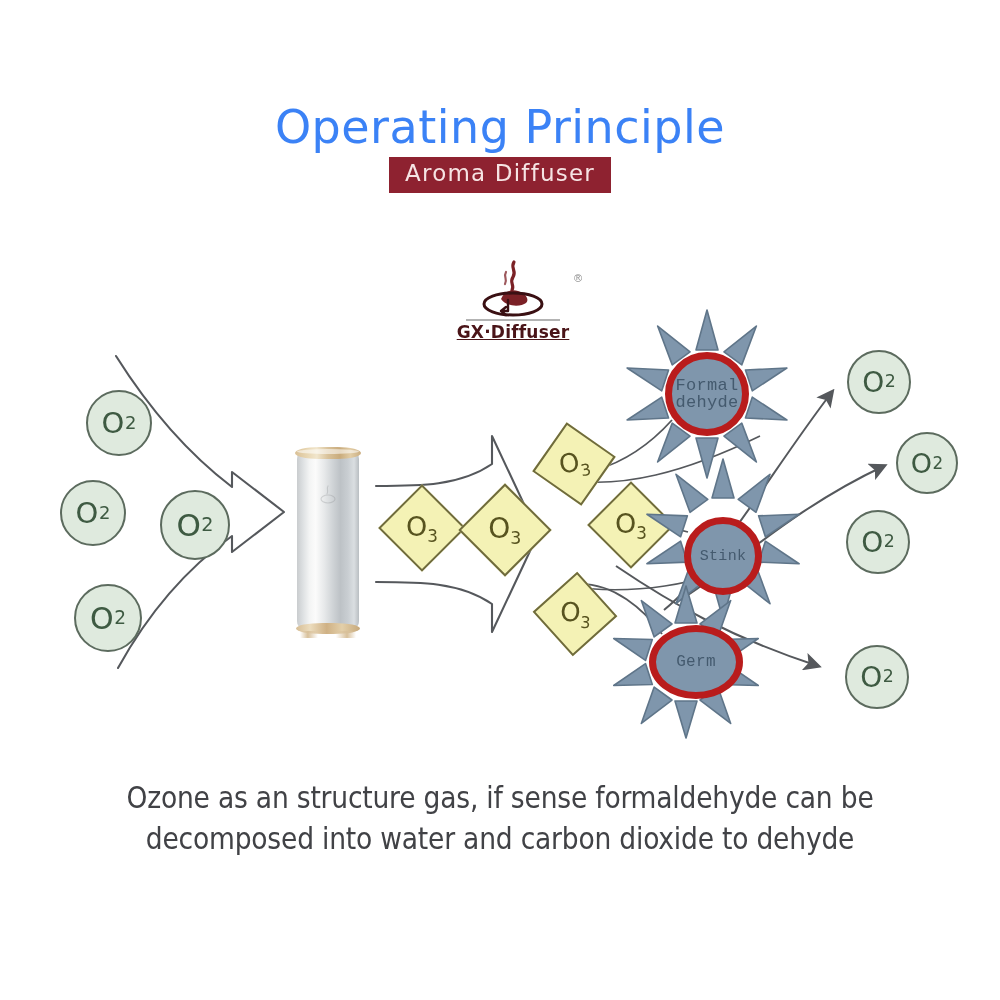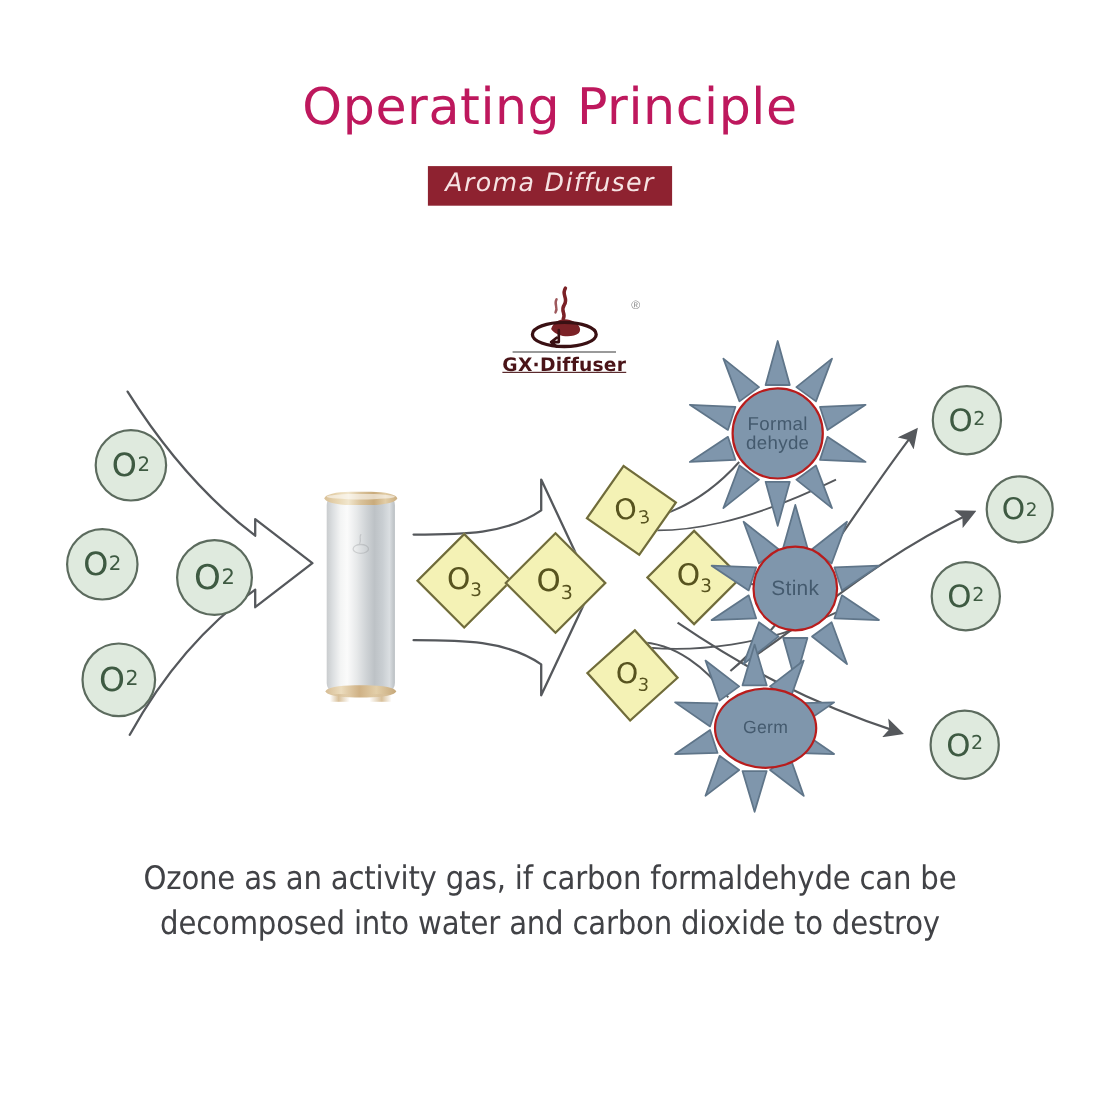--- a/index.html
+++ b/index.html
@@ -23,32 +23,31 @@
 
   
   .header {
     position: absolute;
     top: 0; left: 0;
     width: 1000px;
     text-align: center;
   }
   .page-title {
     margin: 0;
-    padding-top: 73px;
+    padding-top: 103px;
     font-family: "DejaVu Sans", sans-serif;
     font-size: 46px;
     font-weight: 400;
     letter-spacing: 0.5px;
-    color: #be185d;
+    color: #3b82f6;
     line-height: 1.05;
   }
   .subtitle-wrap {
-    margin-top: 30px;
+    margin-top: 6px;
     text-align: center;
-    font-style: italic;
   }
   .subtitle-badge {
     display: inline-block;
     background: #8e2230;
     color: #f6e3e3;
     font-family: "DejaVu Sans", sans-serif;
     font-size: 23px;
     font-weight: 400;
     letter-spacing: 1.2px;
     padding: 4px 16px 6px 16px;
@@ -128,28 +127,28 @@
   }
   .o3 .inner { transform: rotate(-45deg); white-space: nowrap; }
   .o3 .sub { font-size: 0.62em; vertical-align: sub; line-height: 1; }
 
   
   .burst { position: absolute; }
   .burst .core {
     position: absolute;
     border-radius: 50%;
     background: #7f96ac;
-    border: 2px solid #b91c1c;
+    border: 7px solid #b91c1c;
     box-sizing: border-box;
     display: flex;
     align-items: center;
     justify-content: center;
     text-align: center;
     color: #445a6e;
-    font-family: Liberation Sans, sans-serif;
+    font-family: Liberation Mono, monospace;
     font-size: 17px;
     line-height: 1.0;
     letter-spacing: 0.3px;
   }
 
   
   .device {
     position: absolute;
     left: 297px;
     top: 443px;
@@ -403,21 +402,21 @@
             <path d="M86 6 L97 45 L75 45 Z"></path>
           </g>
         <g transform="rotate(288 86 86)">
             <path d="M86 6 L97 45 L75 45 Z"></path>
           </g>
         <g transform="rotate(324 86 86)">
             <path d="M86 6 L97 45 L75 45 Z"></path>
           </g>
       </g>
     </svg>
-    <div class="core" style="left:47px; top:43px; width:78px; height:78px; font-size:19px;">
+    <div class="core" style="left:47px; top:64px; width:78px; height:78px; font-size:15px;">
       <span>Stink</span>
     </div>
   </div>
 
   <div class="burst" style="left:604px; top:580px; width:164px; height:164px;">
     <svg width="164" height="164" viewBox="0 0 164 164">
       <g fill="#7f96ac" stroke="#5f7589" stroke-width="1.6" stroke-linejoin="round">
         <g transform="rotate(0 82 82)">
             <path d="M82 6 L93 43 L71 43 Z"></path>
           </g>
@@ -466,17 +465,17 @@
   <div class="o2" style="left:846px; top:510px; width:64px; height:64px; font-size:28px;">
     <span class="lbl">O</span>
       <span class="sub">2</span>
   </div>
   <div class="o2" style="left:845px; top:645px; width:64px; height:64px; font-size:28px;">
     <span class="lbl">O</span>
       <span class="sub">2</span>
   </div>
 
   <div class="caption">
-    <span class="line">Ozone as an activity gas, if carbon formaldehyde can be</span>
-    <span class="line">decomposed into water and carbon dioxide to destroy</span>
+    <span class="line">Ozone as an structure gas, if sense formaldehyde can be</span>
+    <span class="line">decomposed into water and carbon dioxide to dehyde</span>
   </div>
 
 </div>
 
 </body></html>

